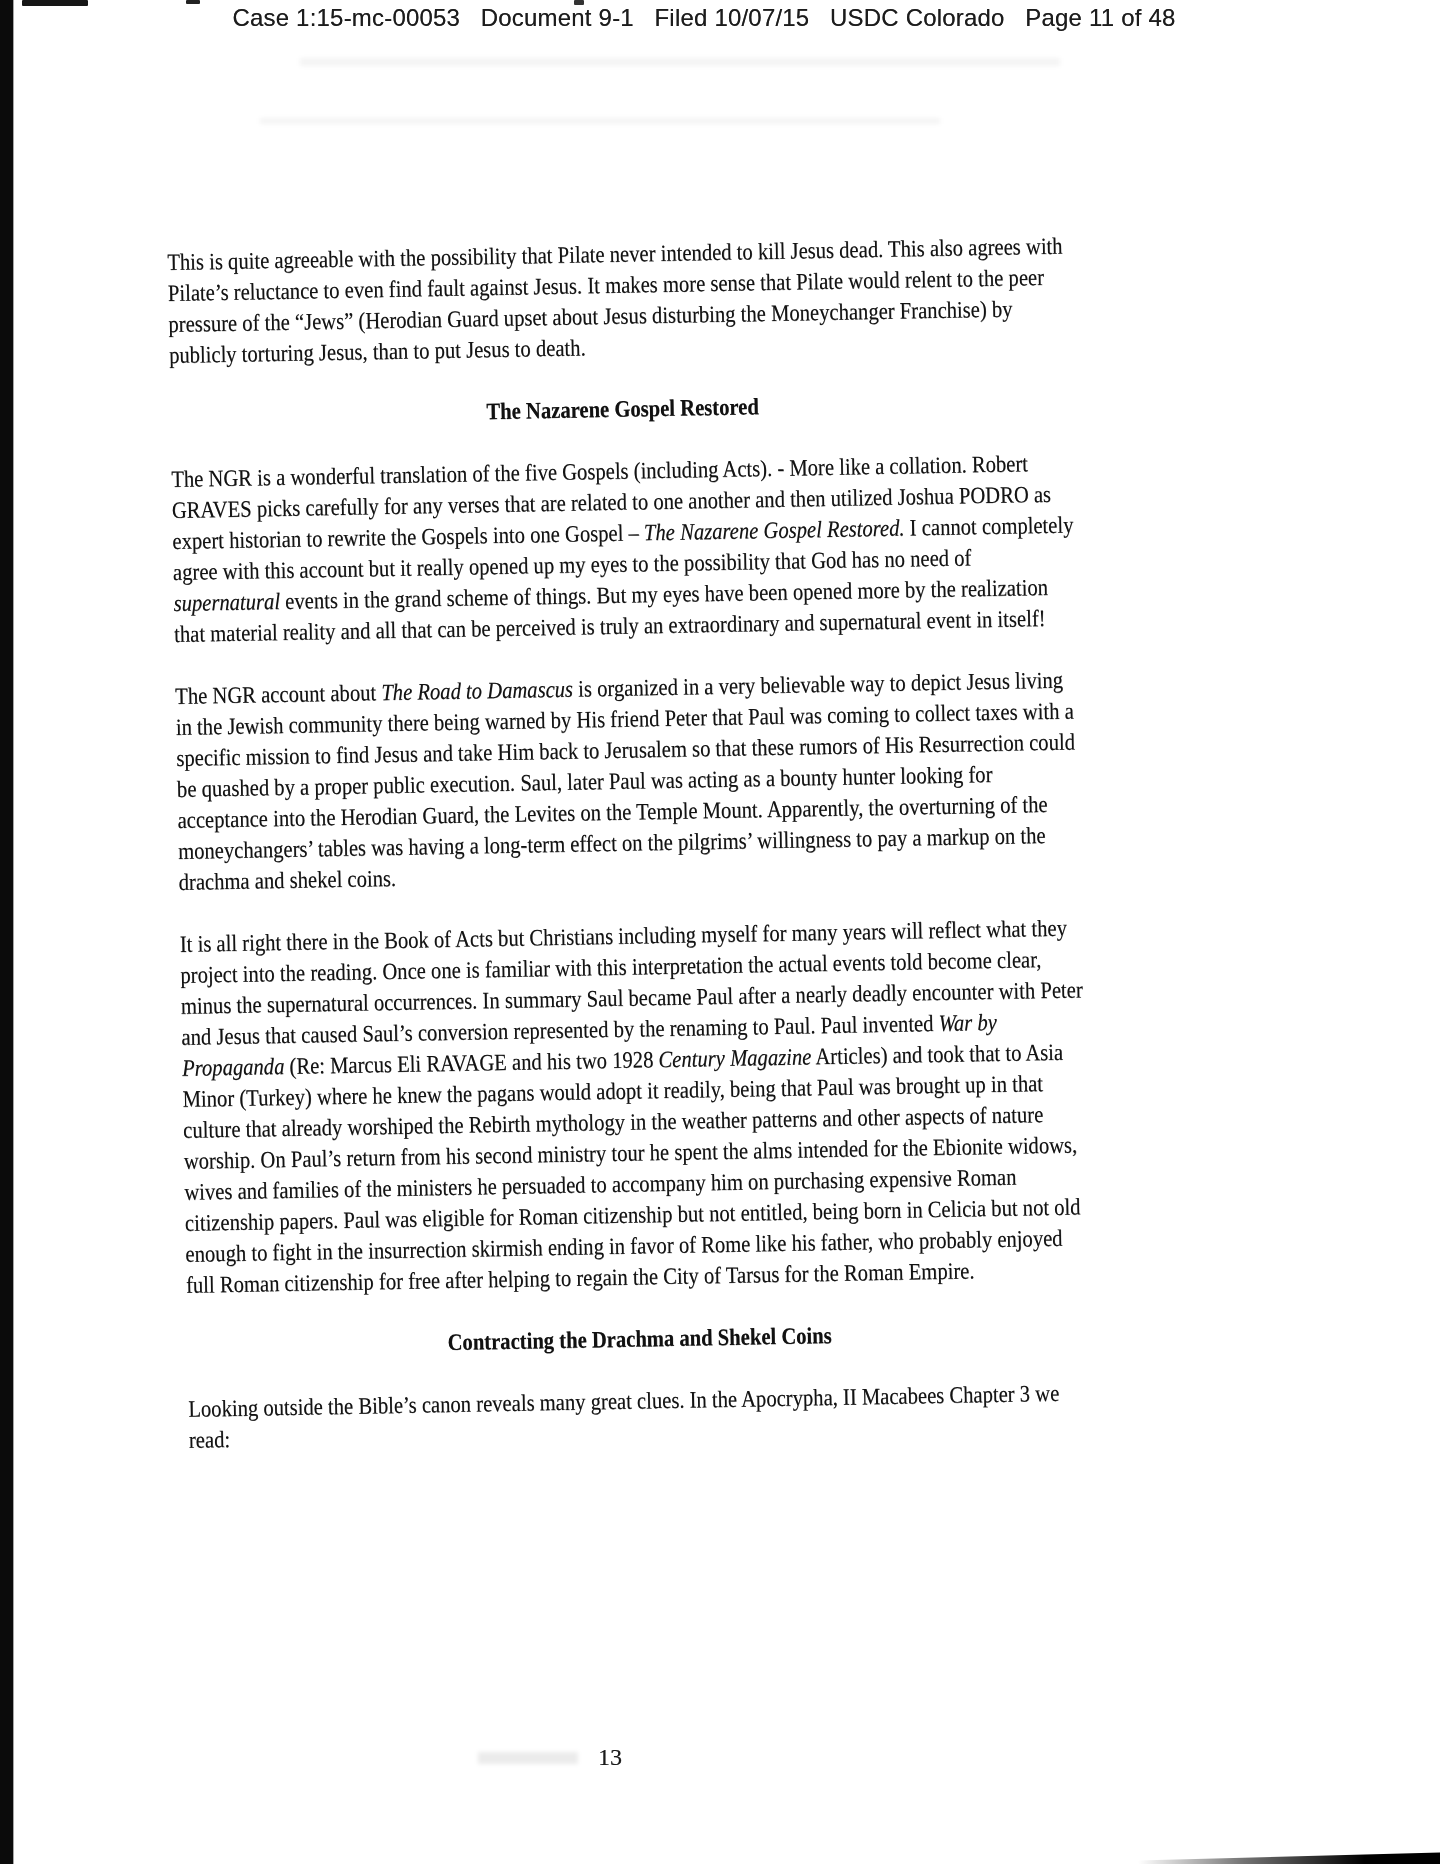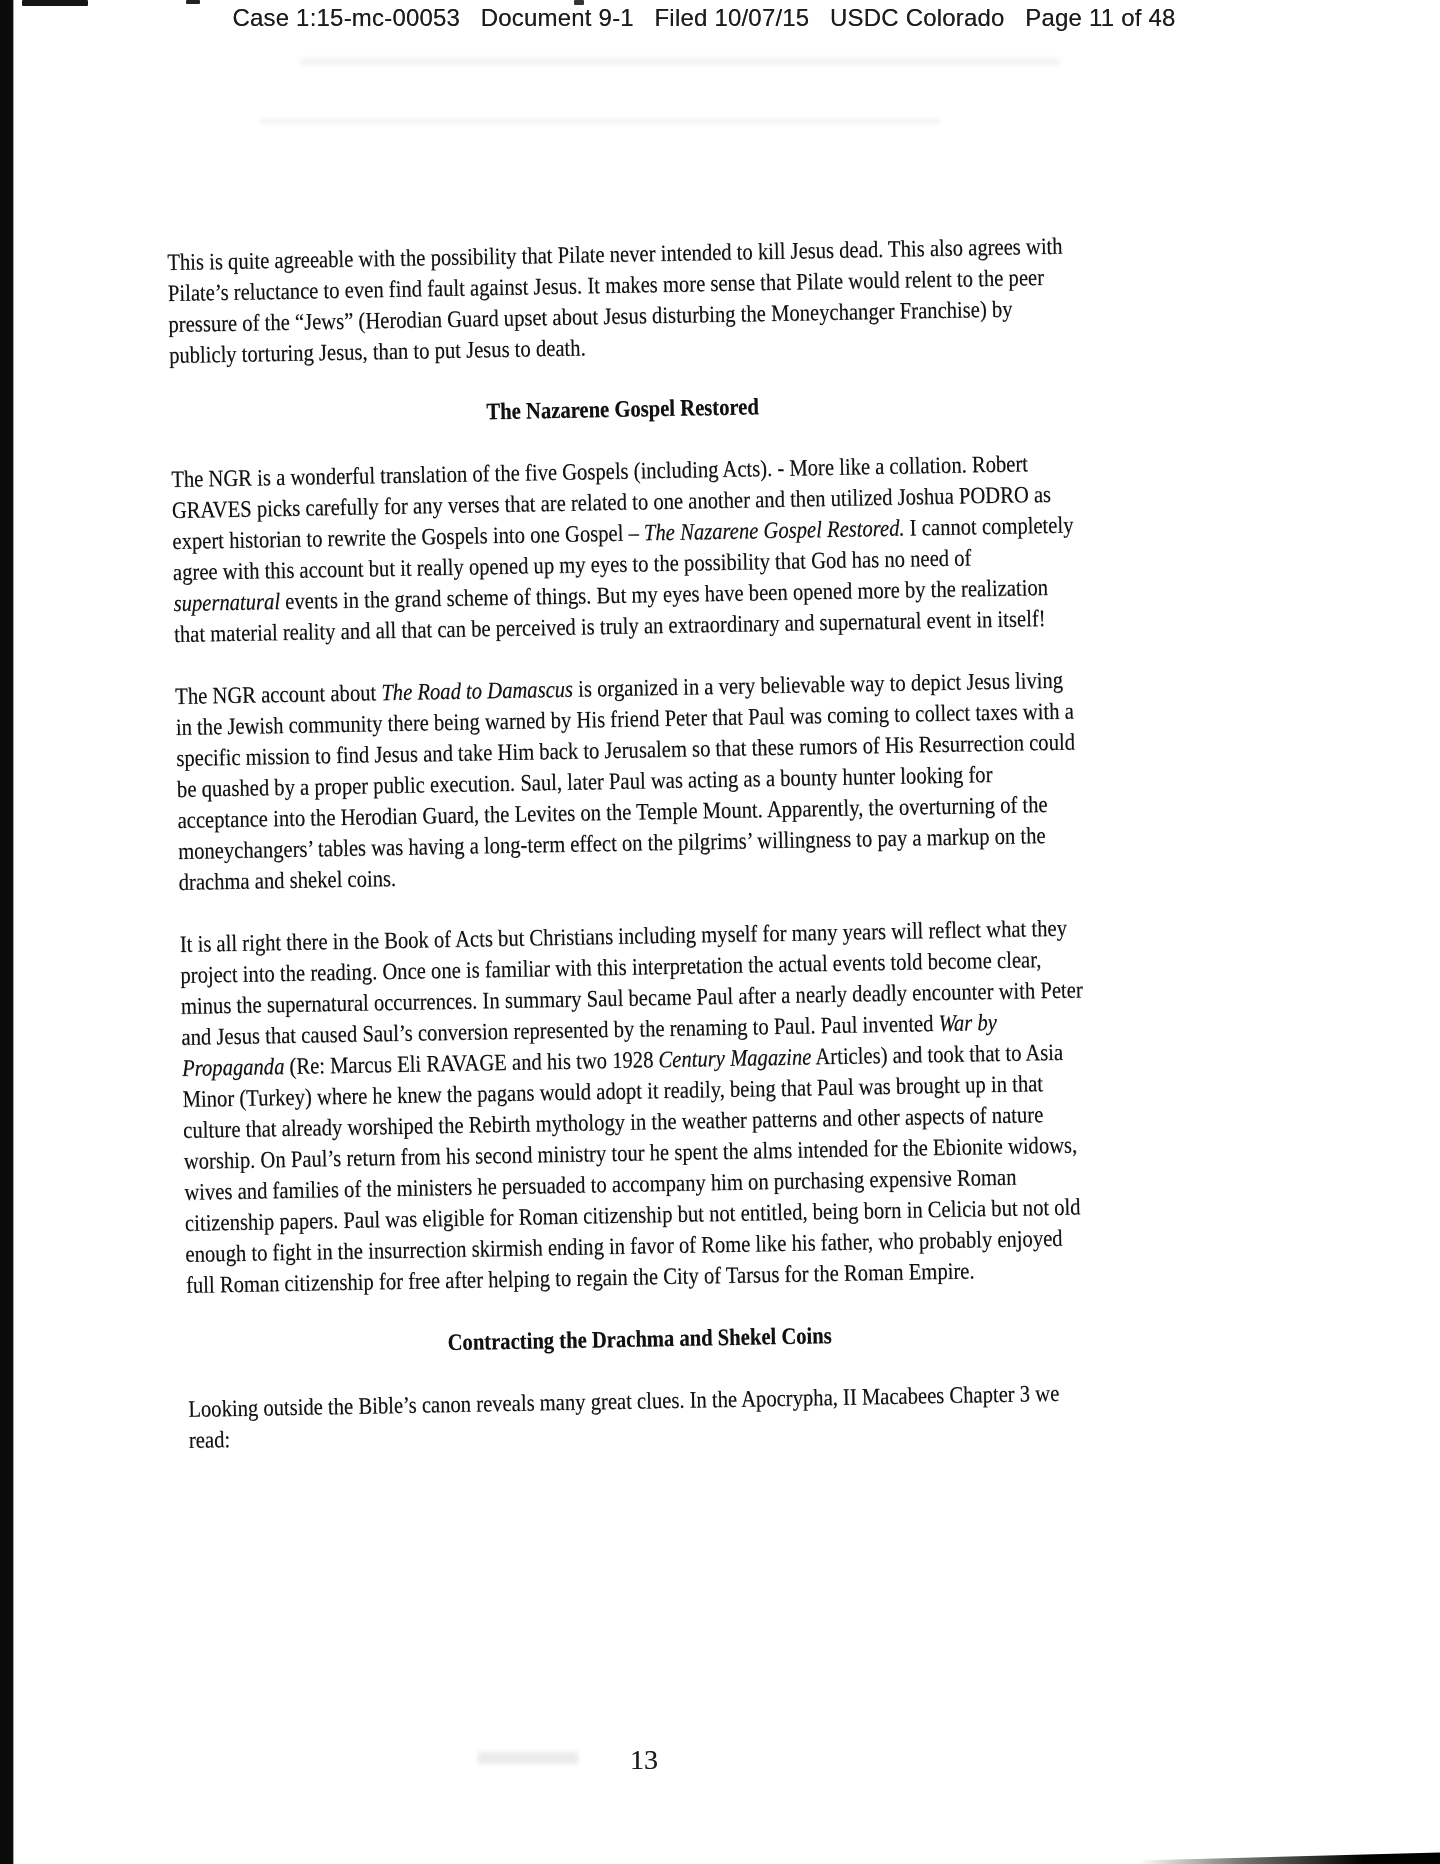--- a/index.html
+++ b/index.html
@@ -50,22 +50,22 @@
     font-weight: bold;
     text-align: center;
     color: #111111;
   }
   em { font-style: italic; }
 
   .page-number {
     position: absolute;
     left: 598px; top: 1744px;
     width: 60px;
-    text-align: right;
-    font-size: 28px;
+    text-align: left;
+    font-size: 24px;
     color: #1a1a1a;
     text-shadow: 0.3px 0.3px 0.5px rgba(20,20,20,0.5);
   }
 
   
   .edge-bar {
     position: absolute;
     left: 0; top: 0;
     width: 13px; height: 1864px;
     background: #0b0b0b;

